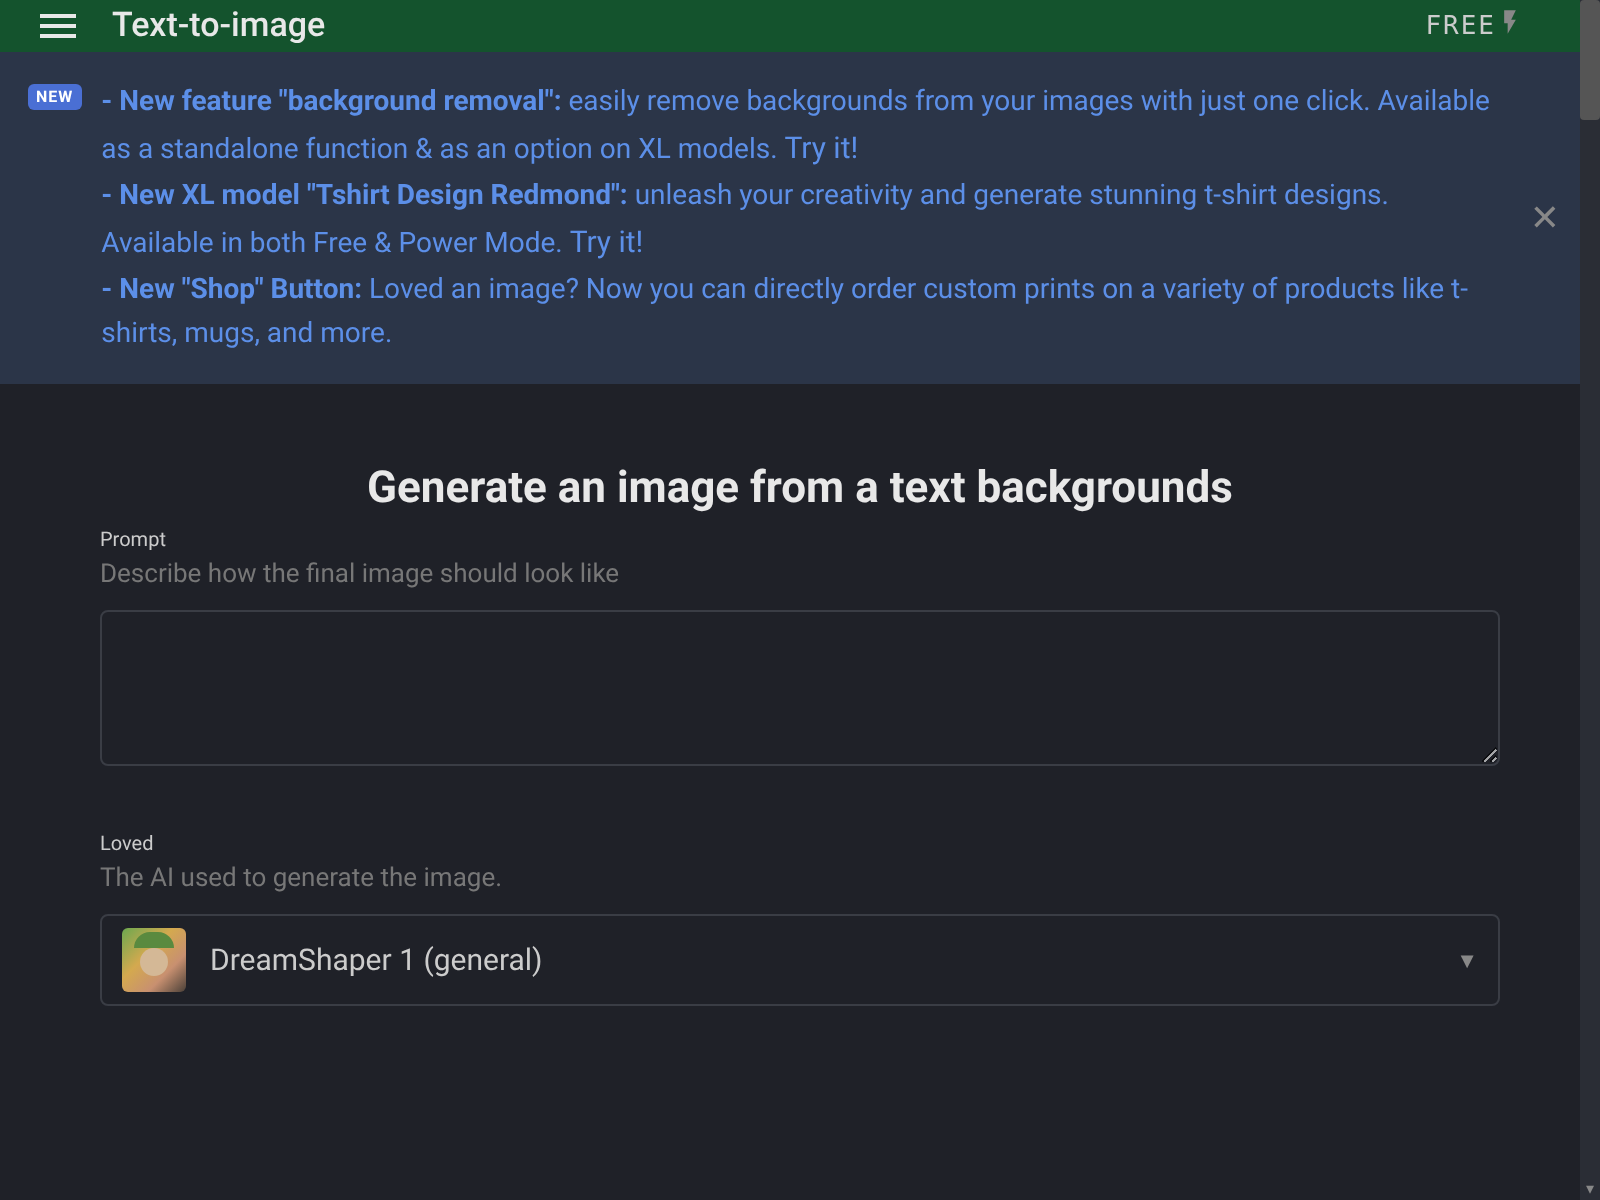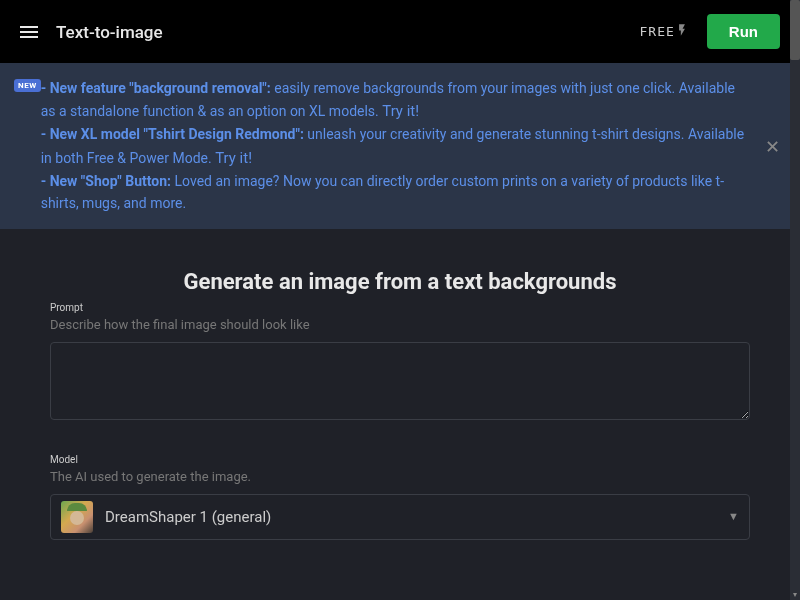--- a/index.html
+++ b/index.html
@@ -38,22 +38,22 @@
   color: #888;
   text-align: center;
   line-height: 10px;
 }
 .scrollbar-arrow.up { top: 0; }
 .scrollbar-arrow.down { bottom: 0; }
 
 .header {
   display: flex;
   align-items: center;
-  padding: 14px 20px;
-  background: #000000;
+  padding: 2px 20px;
+  background: #14532d;
 }
 .hamburger {
   display: flex;
   flex-direction: column;
   gap: 3px;
   cursor: pointer;
   margin-right: 18px;
 }
 .hamburger span {
   width: 18px;
@@ -87,20 +87,21 @@
   font-weight: 600;
   cursor: pointer;
 }
 
 .banner {
   background: #2b3548;
   padding: 14px 50px 14px 14px;
   position: relative;
   display: flex;
   align-items: flex-start;
+  gap: 10px;
 }
 .new-badge {
   background: #4a6fd4;
   color: #fff;
   font-size: 8px;
   font-weight: 700;
   padding: 2px 4px;
   border-radius: 3px;
   margin-top: 2px;
   letter-spacing: 0.5px;
@@ -222,21 +223,20 @@
       <span></span>
   </div>
   <div class="header-title">Text-to-image</div>
   <div class="header-spacer"></div>
   <div class="free-label">FREE</div>
   <div class="bolt-icon">
     <svg width="14" height="18" viewBox="0 0 24 24" fill="currentColor">
         <path d="M7 2v11h3v9l7-12h-4l4-8z"></path>
       </svg>
   </div>
-  <button class="run-btn">Run</button>
 </div>
 
 <div class="banner">
   <div class="new-badge">NEW</div>
   <div class="banner-content">
     <b>- New feature "background removal":</b><span> easily remove backgrounds from your images with just one click. Available as a standalone function &amp; as an option on XL models. </span><span class="try-link">Try it!</span><br>
     <b>- New XL model "Tshirt Design Redmond":</b><span> unleash your creativity and generate stunning t-shirt designs. Available in both Free &amp; Power Mode. </span><span class="try-link">Try it!</span><br>
     <b>- New "Shop" Button:</b><span> Loved an image? Now you can directly order custom prints on a variety of products like t-shirts, mugs, and more.</span>
   </div>
   <div class="banner-close">✕</div>
@@ -245,21 +245,21 @@
 <div class="main">
   <div class="main-title">Generate an image from a text backgrounds</div>
 
   <div class="field-group">
     <div class="field-label">Prompt</div>
     <div class="field-hint">Describe how the final image should look like</div>
     <textarea class="prompt-textarea" style=""></textarea>
   </div>
 
   <div class="field-group">
-    <div class="field-label">Model</div>
+    <div class="field-label">Loved</div>
     <div class="field-hint">The AI used to generate the image.</div>
     <div class="model-select">
       <div class="model-thumb"></div>
       <div class="model-name">DreamShaper 1 (general)</div>
       <div class="dropdown-arrow">▼</div>
     </div>
   </div>
 
 </div>
 

